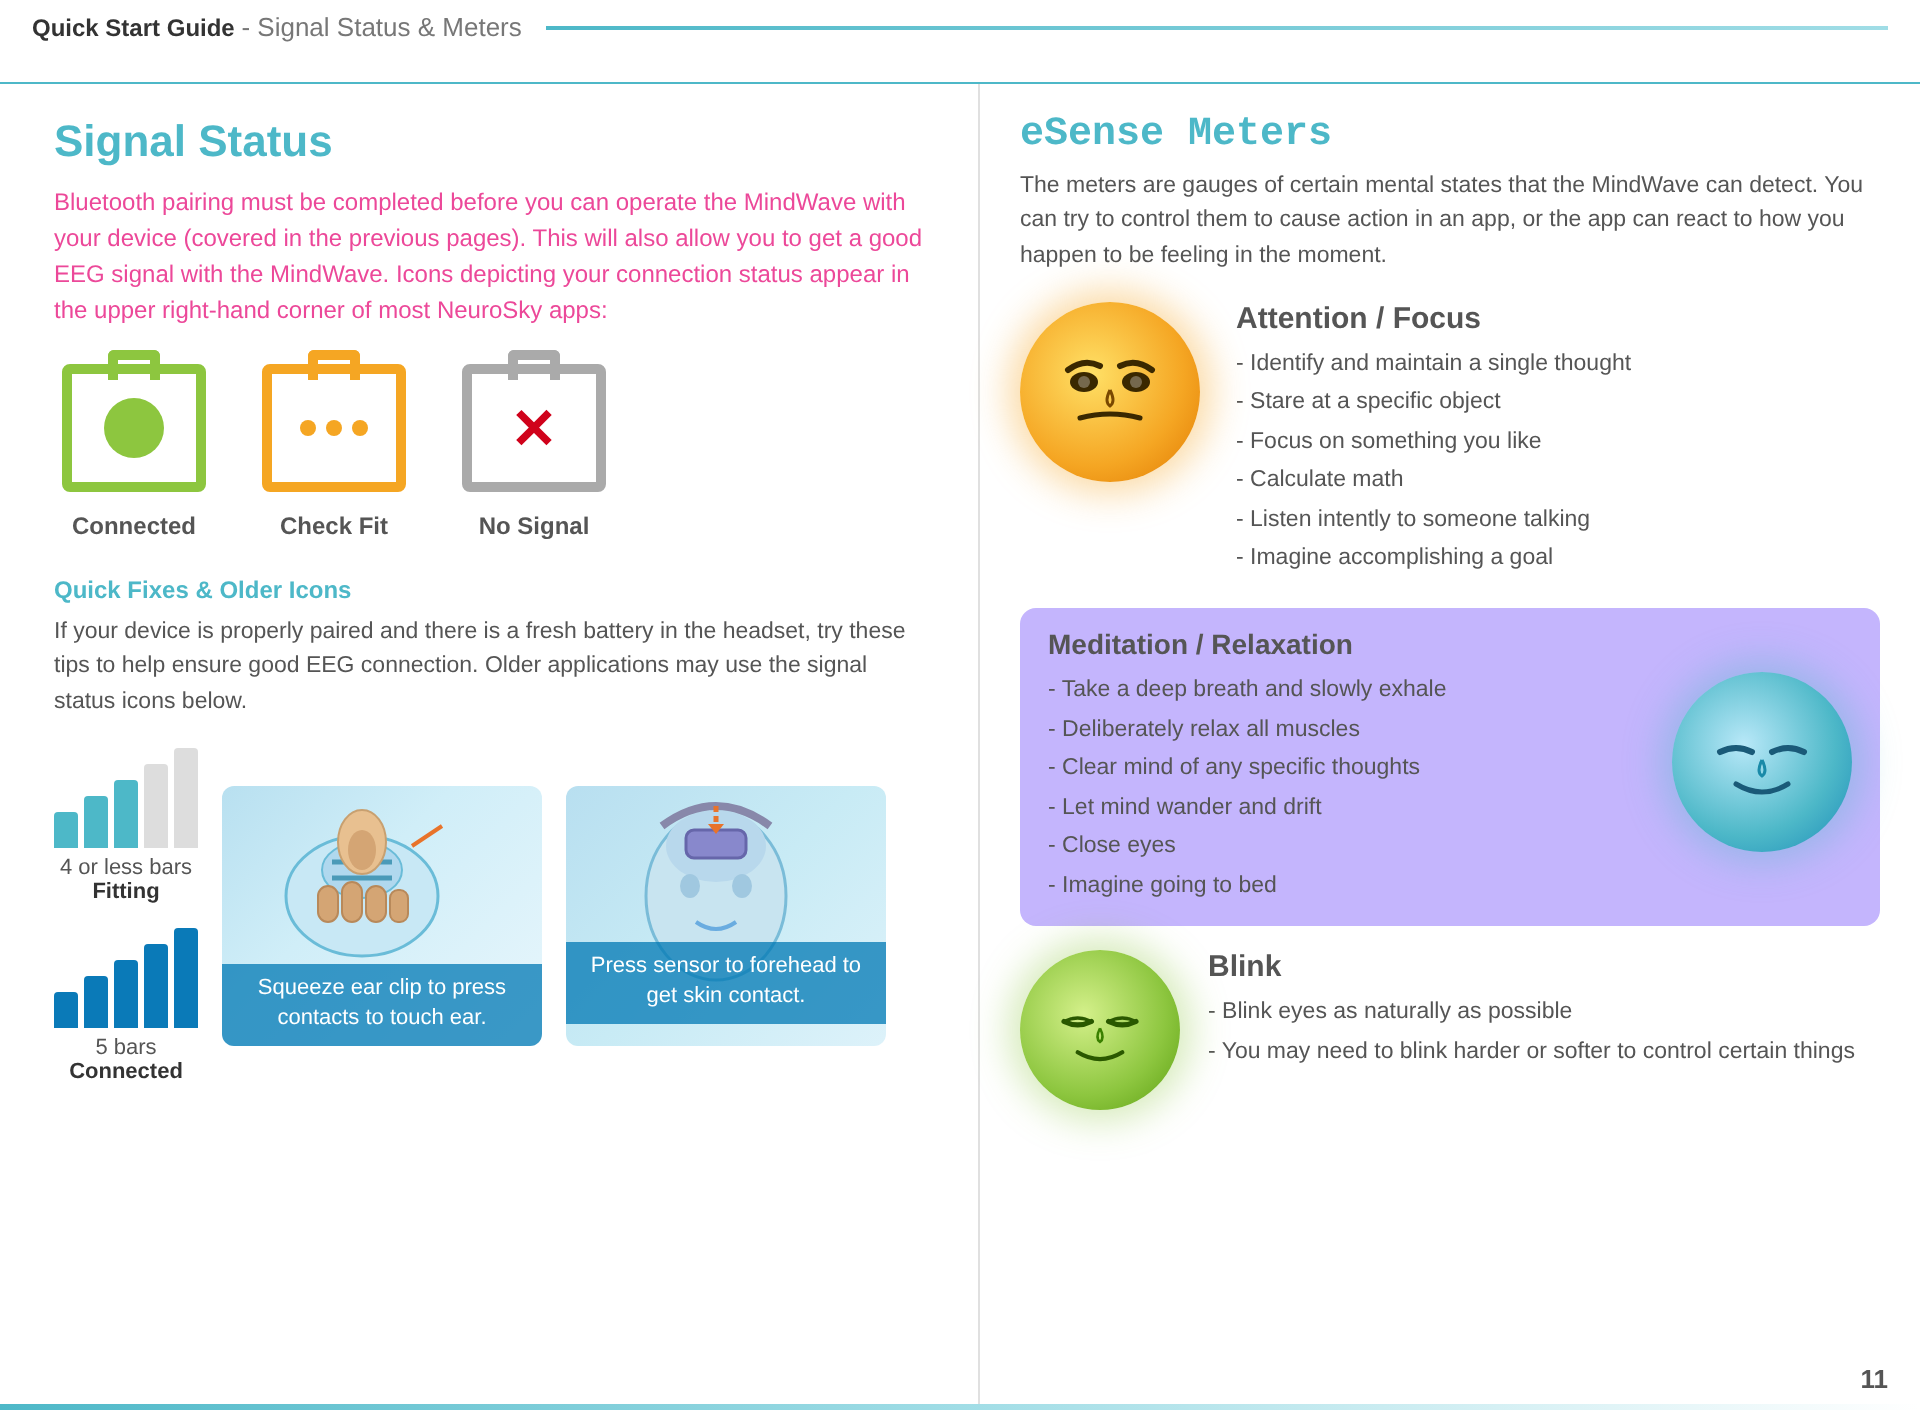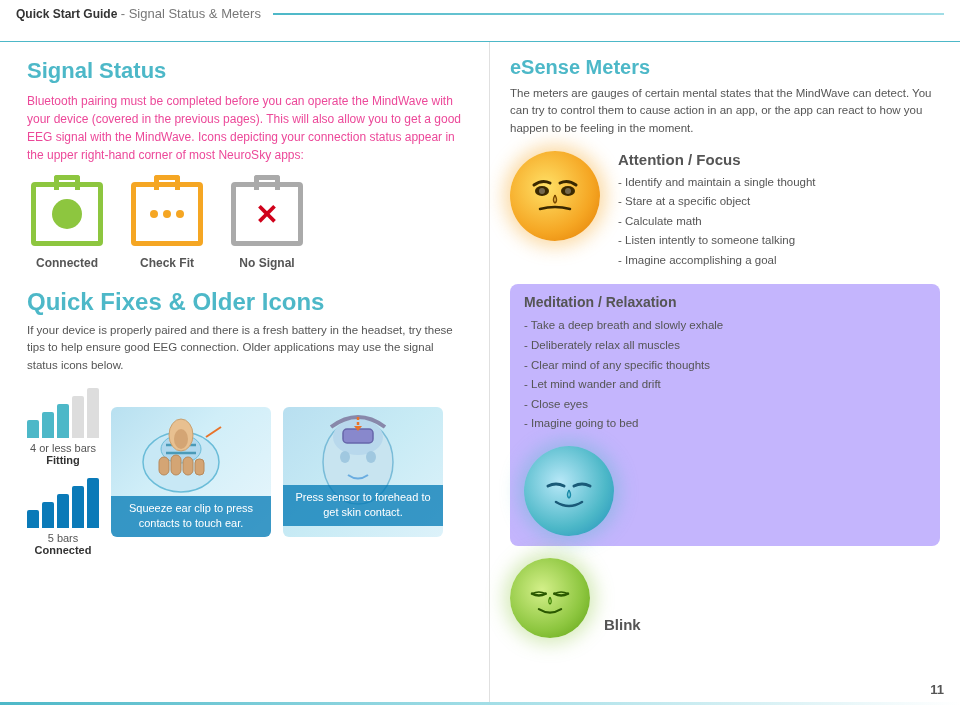--- a/index.html
+++ b/index.html
@@ -177,21 +177,21 @@
       color: #d0021b;
     }
     .signal-label {
       font-size: 12px;
       font-weight: bold;
       color: #555;
     }
 
     
     .quick-fixes-title {
-      font-size: 24px;
+      font-size: 12px;
       font-weight: bold;
       color: #4db8c8;
       margin-bottom: 6px;
     }
     .quick-fixes-text {
       font-size: 11.5px;
       color: #555;
       line-height: 1.5;
       margin-bottom: 14px;
     }
@@ -265,20 +265,21 @@
       height: 100%;
       position: relative;
     }
 
     
     .esense-title {
       font-size: 20px;
       font-weight: bold;
       color: #4db8c8;
       margin-bottom: 6px;
+      font-family: Liberation Mono, monospace;
     }
     .esense-subtitle {
       font-size: 11.5px;
       color: #555;
       line-height: 1.5;
       margin-bottom: 14px;
     }
 
     
     .attention-block {
@@ -353,41 +354,40 @@
     .meditation-block-title {
       font-size: 14px;
       font-weight: bold;
       color: #555;
       margin-bottom: 6px;
     }
     .meditation-inner {
       display: flex;
       gap: 12px;
       align-items: flex-start;
-      flex-direction: column;
     }
     .meditation-list {
       flex: 1;
       list-style: none;
       padding: 0;
     }
     .meditation-list li {
       font-size: 11.5px;
       color: #555;
       line-height: 1.7;
     }
     .meditation-list li::before {
       content: '- ';
     }
 
     
     .blink-block {
       display: flex;
       gap: 14px;
-      align-items: flex-end;
+      align-items: flex-start;
     }
     .blink-info-title {
       font-size: 15px;
       font-weight: bold;
       color: #555;
       margin-bottom: 5px;
     }
     .blink-info-list {
       list-style: none;
       padding: 0;
@@ -591,20 +591,21 @@
           <path d="M 20 48 Q 35 44 50 48" stroke="#3a2800" stroke-width="2.5" fill="none" stroke-linecap="round"></path>
 
           <path d="M 35 34 Q 32 40 35 42 Q 38 40 35 34" stroke="#7a4800" stroke-width="1.5" fill="none"></path>
         </svg>
       </div>
       <div class="attention-info">
         <div class="attention-info-title">Attention / Focus</div>
         <ul class="attention-info-list">
           <li>Identify and maintain a single thought</li>
           <li>Stare at a specific object</li>
+          <li>Focus on something you like</li>
           <li>Calculate math</li>
           <li>Listen intently to someone talking</li>
           <li>Imagine accomplishing a goal</li>
         </ul>
       </div>
     </div>
 
     <div class="meditation-block">
       <div class="meditation-block-title">Meditation / Relaxation</div>
       <div class="meditation-inner">
@@ -641,20 +642,24 @@
           <path d="M 40 30 Q 48 34 56 30" stroke="#2a5800" stroke-width="3" fill="none" stroke-linecap="round"></path>
           <path d="M 40 30 Q 48 26 56 30" stroke="#2a5800" stroke-width="2" fill="none" stroke-linecap="round"></path>
 
           <path d="M 22 48 Q 35 56 48 48" stroke="#2a5800" stroke-width="2.5" fill="none" stroke-linecap="round"></path>
 
           <path d="M 35 34 Q 32 40 35 42 Q 38 40 35 34" stroke="#3a8000" stroke-width="1.5" fill="none"></path>
         </svg>
       </div>
       <div class="attention-info">
         <div class="blink-info-title">Blink</div>
+        <ul class="blink-info-list">
+          <li>Blink eyes as naturally as possible</li>
+          <li>You may need to blink harder or softer to control certain things</li>
+        </ul>
       </div>
     </div>
 
   </div>
 </div>
 
 <div class="page-number">11</div>
 
 <div class="bottom-line"></div>
 

